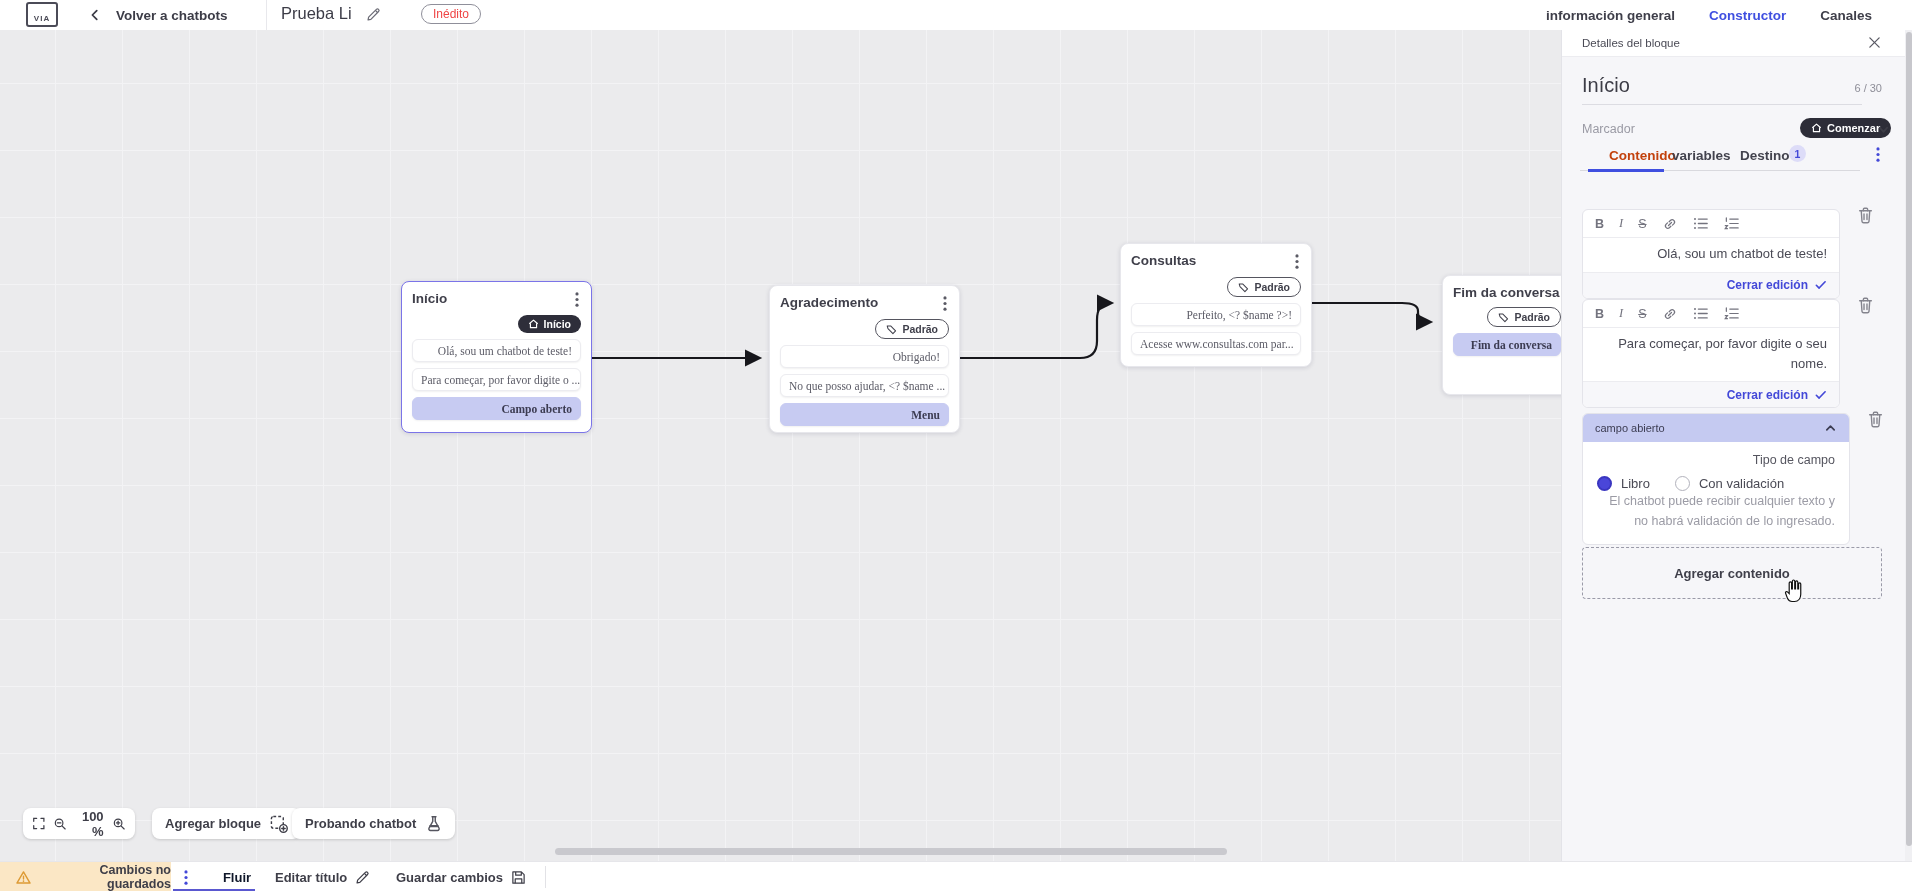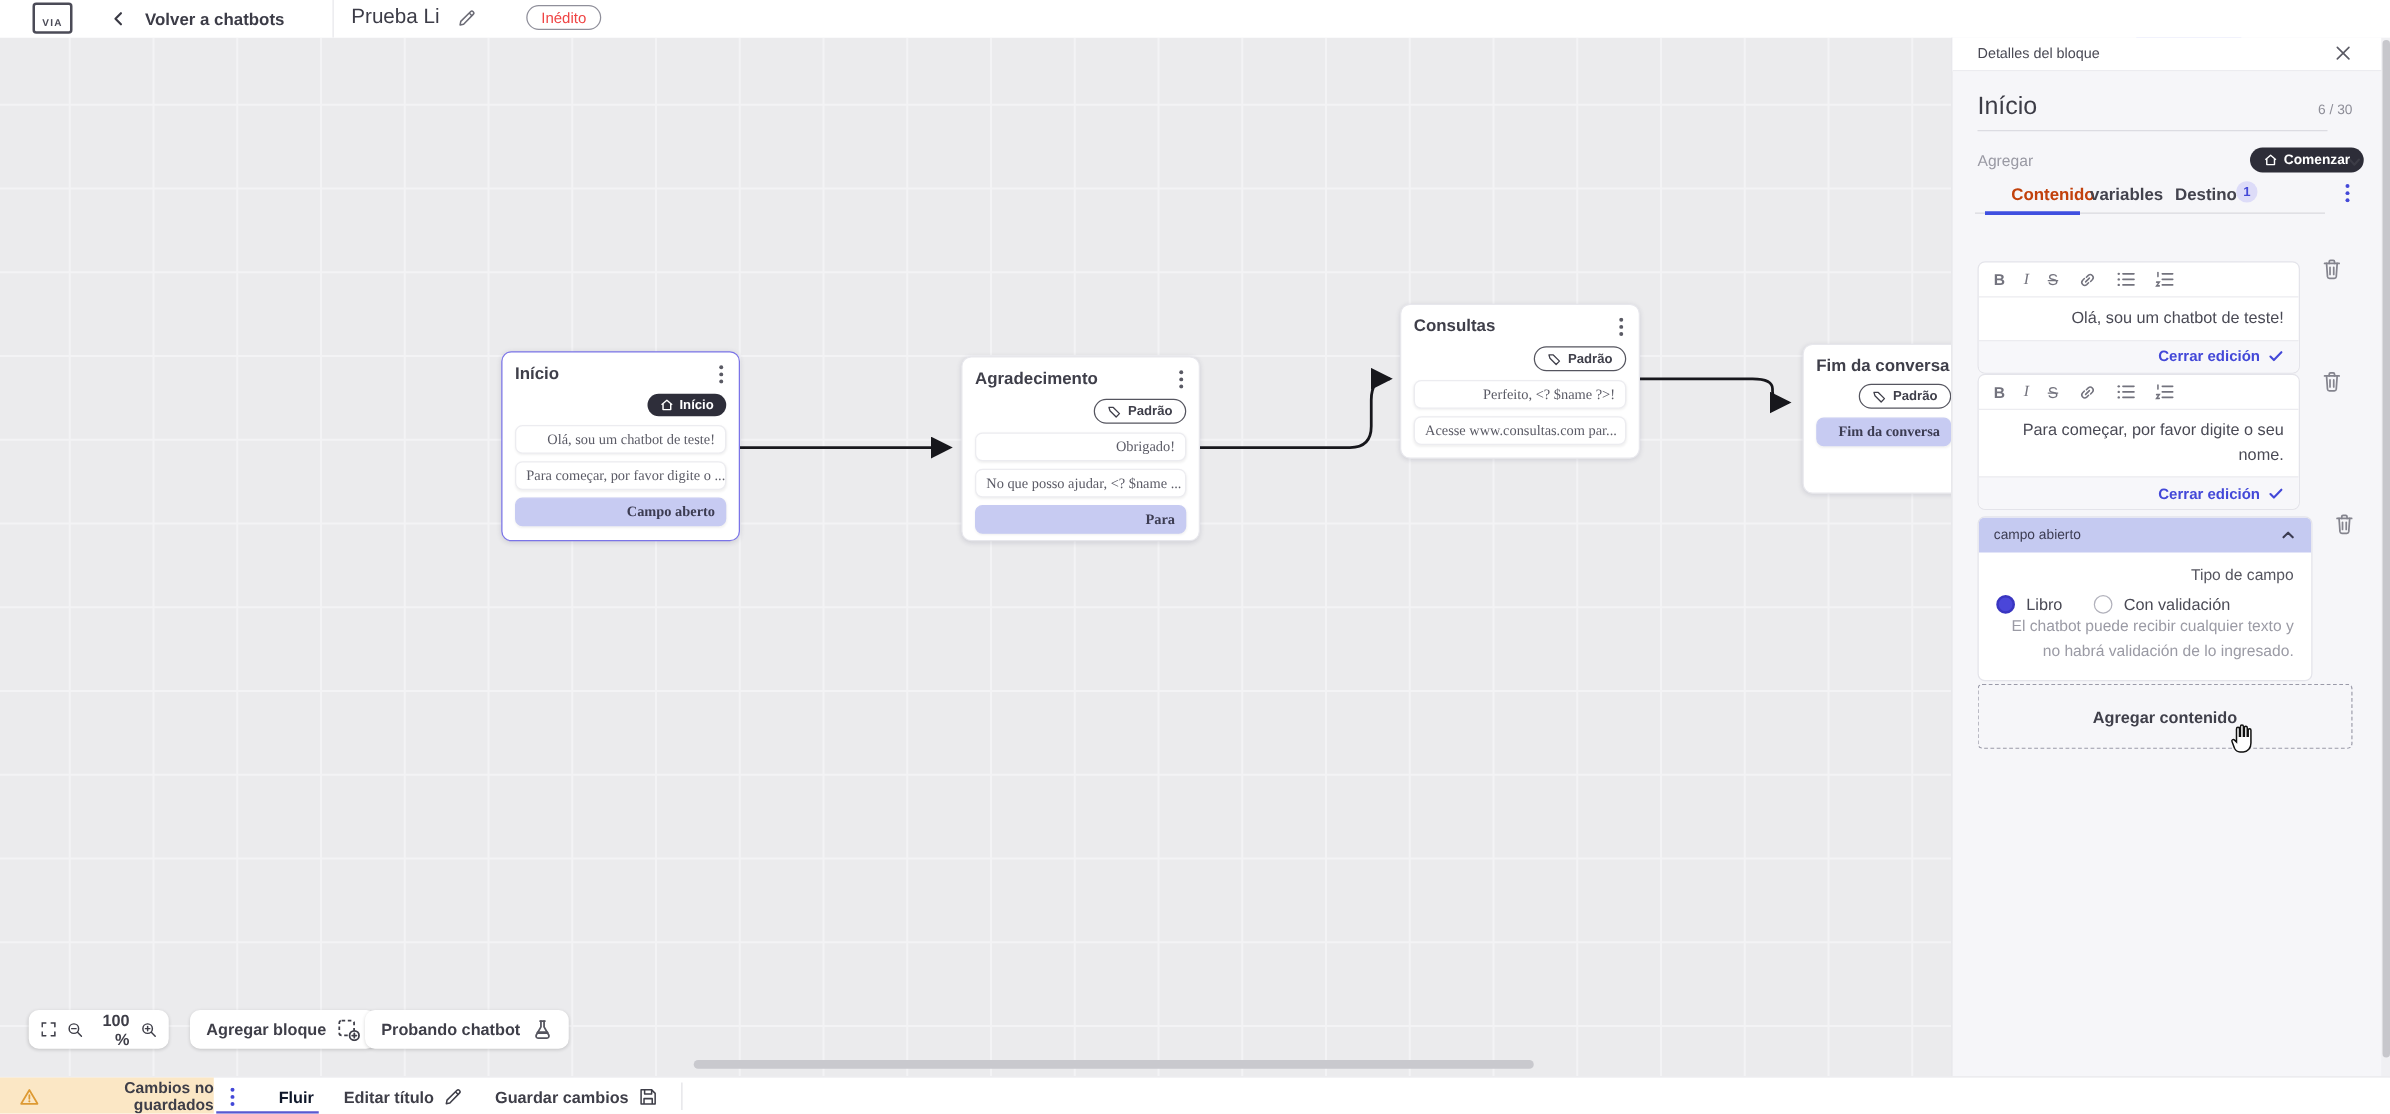--- a/index.html
+++ b/index.html
@@ -109,20 +109,25 @@
       <span class="back-label">Volver a chatbots</span>
     </div>
     <div class="tb-divider"></div>
     <span class="bot-title">Prueba Li</span>
     <svg class="tb-pencil" width="15" height="15" viewBox="0 0 16 16" fill="none" stroke="currentColor" stroke-width="1.3" stroke-linejoin="round">
         <path d="M2.2 13.8 l.6-3 8.3-8.3 a1.6 1.6 0 0 1 2.3 2.3 L5.2 13.2 l-3 .6 z"></path>
         <path d="M10 3.6 l2.3 2.3"></path>
       </svg>
     <span class="status-pill">Inédito</span>
 
+    <nav class="toptabs">
+      <span class="toptab">información general</span>
+      <span class="toptab active">Constructor</span>
+      <span class="toptab">Canales</span>
+    </nav>
   </header>
   <div class="toptabs-line"></div>
   <div class="toptabs-active-line"></div>
 
   <div class="canvas">
 
     <svg class="wires" viewBox="0 0 1561 831">
       <defs>
         <marker id="arrow" markerWidth="9" markerHeight="9" refX="7" refY="4" orient="auto">
           <path d="M0,0 L8,4 L0,8 Z" fill="#17171c"></path>
@@ -168,21 +173,21 @@
           </span>
       </div>
       <span class="badge-outline">
         <svg width="11" height="11" viewBox="0 0 14 14" fill="none" stroke="currentColor" stroke-width="1.3" stroke-linejoin="round">
             <path d="M1.5 2.5 h4.4 l6.3 6.3 -3.4 3.4 -6.3-6.3 z"></path>
           </svg>
         <span>Padrão</span>
       </span>
       <div class="nrow">Obrigado!</div>
       <div class="nrow">No que posso ajudar, &lt;? $name ...</div>
-      <div class="nrow hl">Para</div>
+      <div class="nrow hl">Menu</div>
     </div>
 
     <div class="node" style="left:1120px; top:213px; width:192px; height:124px;">
       <div class="node-head">
         <span class="node-title">Consultas</span>
         <span class="kebab">
             <svg width="4" height="15" viewBox="0 0 4 16" fill="currentColor">
               <circle cx="2" cy="2" r="1.7"></circle>
               <circle cx="2" cy="8" r="1.7"></circle>
               <circle cx="2" cy="14" r="1.7"></circle>
@@ -259,21 +264,21 @@
       <svg class="panel-close" width="13" height="13" viewBox="0 0 14 14" fill="none" stroke="currentColor" stroke-width="1.4" stroke-linecap="round">
           <path d="M2 2 L12 12"></path>
           <path d="M12 2 L2 12"></path>
         </svg>
     </div>
 
     <div class="block-title">Início</div>
     <div class="char-counter">6 / 30</div>
     <div class="title-divider"></div>
 
-    <span class="marker-label">Agregar</span>
+    <span class="marker-label">Marcador</span>
     <span class="marker-pill">
       <svg width="11" height="10" viewBox="0 0 14 13" fill="none" stroke="#fff" stroke-width="1.5" stroke-linejoin="round">
           <path d="M1.5 6.2 L7 1.5 L12.5 6.2"></path>
           <path d="M3 5.5 V11.3 H11 V5.5"></path>
         </svg>
       <span>Comenzar</span>
     </span>
     <svg class="marker-chevron" width="13" height="13" viewBox="0 0 14 14" fill="none" stroke="currentColor" stroke-width="1.8" stroke-linecap="round" stroke-linejoin="round">
         <path d="M3 5 L7 9.5 L11 5"></path>
       </svg>

